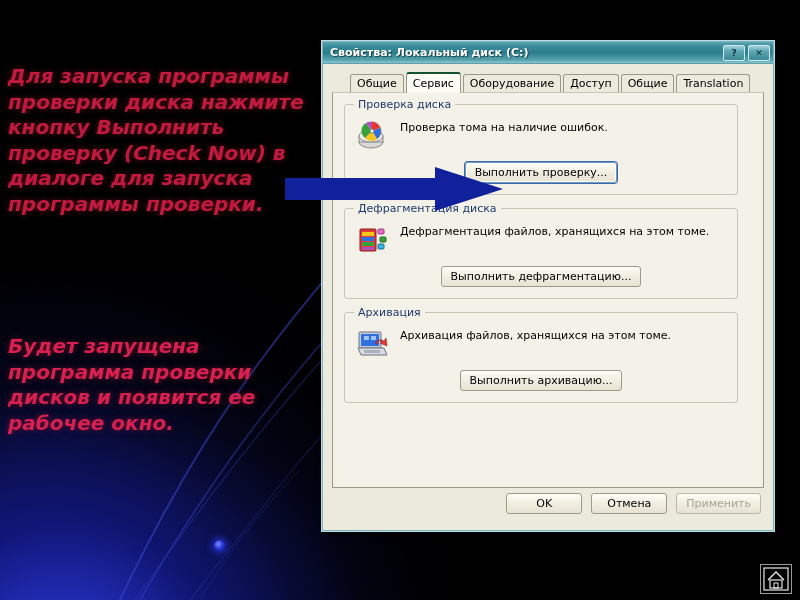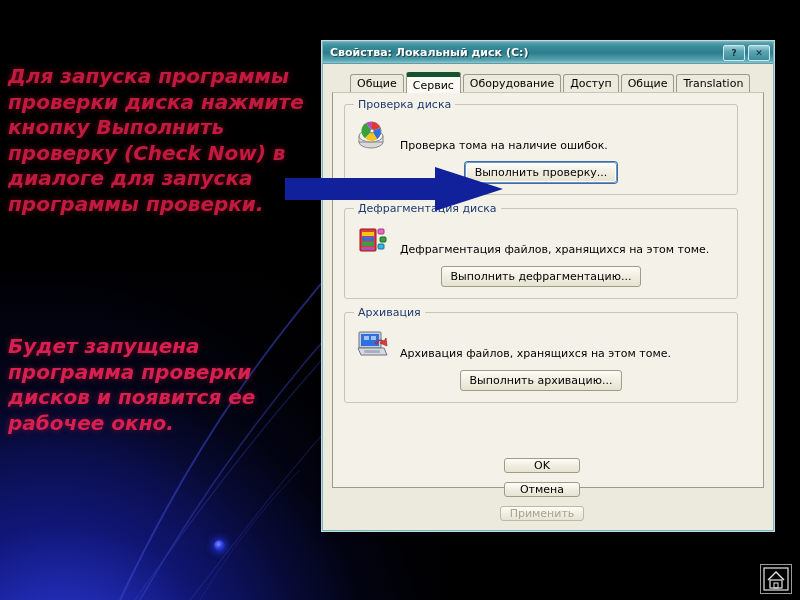--- a/index.html
+++ b/index.html
@@ -144,21 +144,21 @@
     font-size: 11px;
     font-family: "DejaVu Sans", sans-serif;
     display: flex; align-items: center;
     color: #000;
     cursor: pointer;
     white-space: nowrap;
   }
   .tab.active {
     height: 21px;
     background: #fbfaf4;
-    border-top: 5px solid #14532d;
+    border-top: 2px solid #14532d;
     font-weight: normal;
     position: relative;
     z-index: 3;
     margin-bottom: -1px;
   }
 
   #tabpanel {
     position: relative;
     height: 396px;
     background: #f4f2e8;
@@ -178,21 +178,21 @@
   }
   .group-title {
     position: absolute;
     top: -7px; left: 9px;
     background: #f4f2e8;
     padding: 0 4px;
     font-size: 11px;
     font-family: "DejaVu Sans", sans-serif;
     color: #1d3a6e;
   }
-  .group-row { display: flex; align-items: flex-end; }
+  .group-row { display: flex; align-items: flex-start; }
   .group-icon { width: 44px; flex: 0 0 44px; padding-top: 1px; }
   .group-desc {
     flex: 1;
     font-size: 11px;
     font-family: "DejaVu Sans", sans-serif;
     line-height: 14px;
     padding-top: 3px;
     color: #000;
   }
   .btn-row { display: flex; justify-content: center; margin-top: 9px; }
@@ -220,21 +220,20 @@
   
   #dlg-footer {
     position: absolute;
     left: 0; right: 0; bottom: 0;
     height: 44px;
     display: flex;
     align-items: center;
     justify-content: flex-end;
     padding: 0 12px 9px 0;
     gap: 9px;
-    flex-direction: column;
   }
   #dlg-footer .btn { min-width: 76px; }
 
   
   #arrow {
     position: absolute;
     left: 285px; top: 167px;
     width: 218px; height: 44px;
     pointer-events: none;
   }

